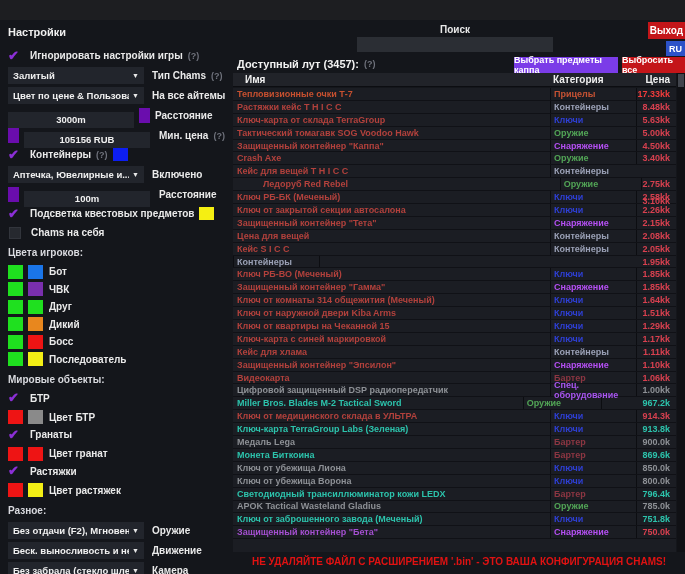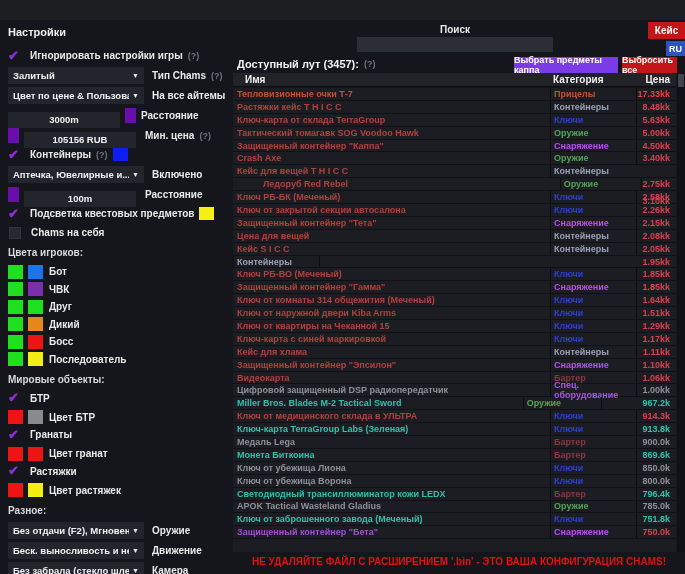--- a/index.html
+++ b/index.html
@@ -17,39 +17,39 @@
   .s-row { display:flex; align-items:center; margin-bottom:4px; height:15px; }
   .s-row.dd-row, .s-row.in-row { height:17px; margin-bottom:3px; }
   .check { width:16px; height:14px; color:#8b2fd6; font-size:13px; font-weight:bold; line-height:14px; margin-right:6px; text-align:left; }
   .uncheck { width:12px; height:12px; background:#26292f; border:1px solid #32353c; margin:0 10px 0 1px; }
   .s-label { font-size:10px; font-weight:bold; color:#eaeaea; white-space:nowrap; }
   .help { font-size:9px; font-weight:bold; color:#6f727c; margin-left:5px; }
   .dropdown { width:136px; height:17px; background:#22252c; display:flex; align-items:center; padding:0 5px; margin-right:8px; }
   .dropdown .dd-value { flex:1; font-size:9.5px; font-weight:bold; color:#f0f0f0; white-space:nowrap; overflow:hidden; }
   .dropdown .caret { font-size:7px; color:#e8e8e8; margin-left:3px; }
   .textbox { width:114px; height:16px; background:#22252c; color:#f0f0f0; font-size:9.5px; font-weight:bold; text-align:center; line-height:16px; }
-  .textbox.wide { width:112px;margin-top:8px; }
+  .textbox.wide { width:126px;margin-top:8px; }
   .swatch { width:11px; height:15px; background:#6a0dad; margin:0 5px; flex:none; }
   .swatch.sq { width:15px; height:13px; }
   .section-label { font-size:10px; font-weight:bold; color:#d9dadf; margin:7px 0 6px 0; }
   .color-row { display:flex; align-items:center; height:15px; margin-bottom:2.5px; }
   .cbox { width:15px; height:14px; margin-right:3px; flex:none; }
   .cbox.second { margin-left:2px; margin-right:4px; }
   .color-row .s-label { margin-left:2px; }
 
   
   .search-label { position:absolute; left:357px; top:24px; width:196px; text-align:center; font-size:10px; font-weight:bold; color:#e8e8e8; }
   .search-input { position:absolute; left:357px; top:37px; width:196px; height:15px; background:#2b2e34; border:none; }
   .btn { position:absolute; display:flex; align-items:center; justify-content:center; font-weight:bold; color:#fff; cursor:pointer; }
   .btn-exit { left:648px; top:22px; width:37px; height:17px; background:#c41519; font-size:10px; }
   .btn-ru { left:666px; top:41px; width:19px; height:15px; background:#2c52c8; font-size:9px; }
   .loot-title-row { position:absolute; left:237px; top:58px; display:flex; align-items:center; }
   .loot-title { font-size:11px; font-weight:bold; color:#f2f2f2; }
   .btn-kappa { left:514px; top:57px; width:104px; height:16px; background:#7b3ce8; font-size:9px; }
-  .btn-drop { left:622px; top:57px; width:55px; height:16px; background:#c41519; font-size:9px; }
+  .btn-drop { left:622px; top:57px; width:63px; height:16px; background:#c41519; font-size:9px; }
 
   
   .table-head { position:absolute; left:233px; top:73px; width:443px; height:14px; background:#212329;
     display:flex; align-items:center; font-size:10px; font-weight:bold; color:#f0f0f0; border-bottom:1px solid #0c0d11; }
   .th-name { width:317px; padding-left:12px; }
   .th-cat { width:86px; padding-left:3px; }
   .th-price { flex:1; text-align:right; padding-right:6px; }
   .rows { position:absolute; left:233px; top:88px; width:443px; height:464px; overflow:hidden; background:#17191f; }
   .lrow { display:flex; align-items:center; height:12.9px; border-bottom:1px solid #101116; background:#1b1d23; }
   .lc-name { width:317px; padding-left:4px; font-size:9px; font-weight:bold; white-space:nowrap; overflow:hidden; }
@@ -225,21 +225,21 @@
       <span class="dd-value">Без забрала (стекло шлема)</span>
       <span class="caret">▼</span>
     </div>
     <span class="s-label">Камера</span>
   </div>
 
 </div>
 
 <div class="search-label">Поиск</div>
 <input class="search-input" type="text" value="" style="">
-<div class="btn btn-exit">Кейс</div>
+<div class="btn btn-exit">Выход</div>
 <div class="btn btn-ru">RU</div>
 
 <div class="loot-title-row">
   <span class="loot-title">Доступный лут (3457):</span>
   <span class="help">(?)</span>
 </div>
 <div class="btn btn-kappa">Выбрать предметы каппа</div>
 <div class="btn btn-drop">Выбросить все</div>
 
 <div class="table-head">

